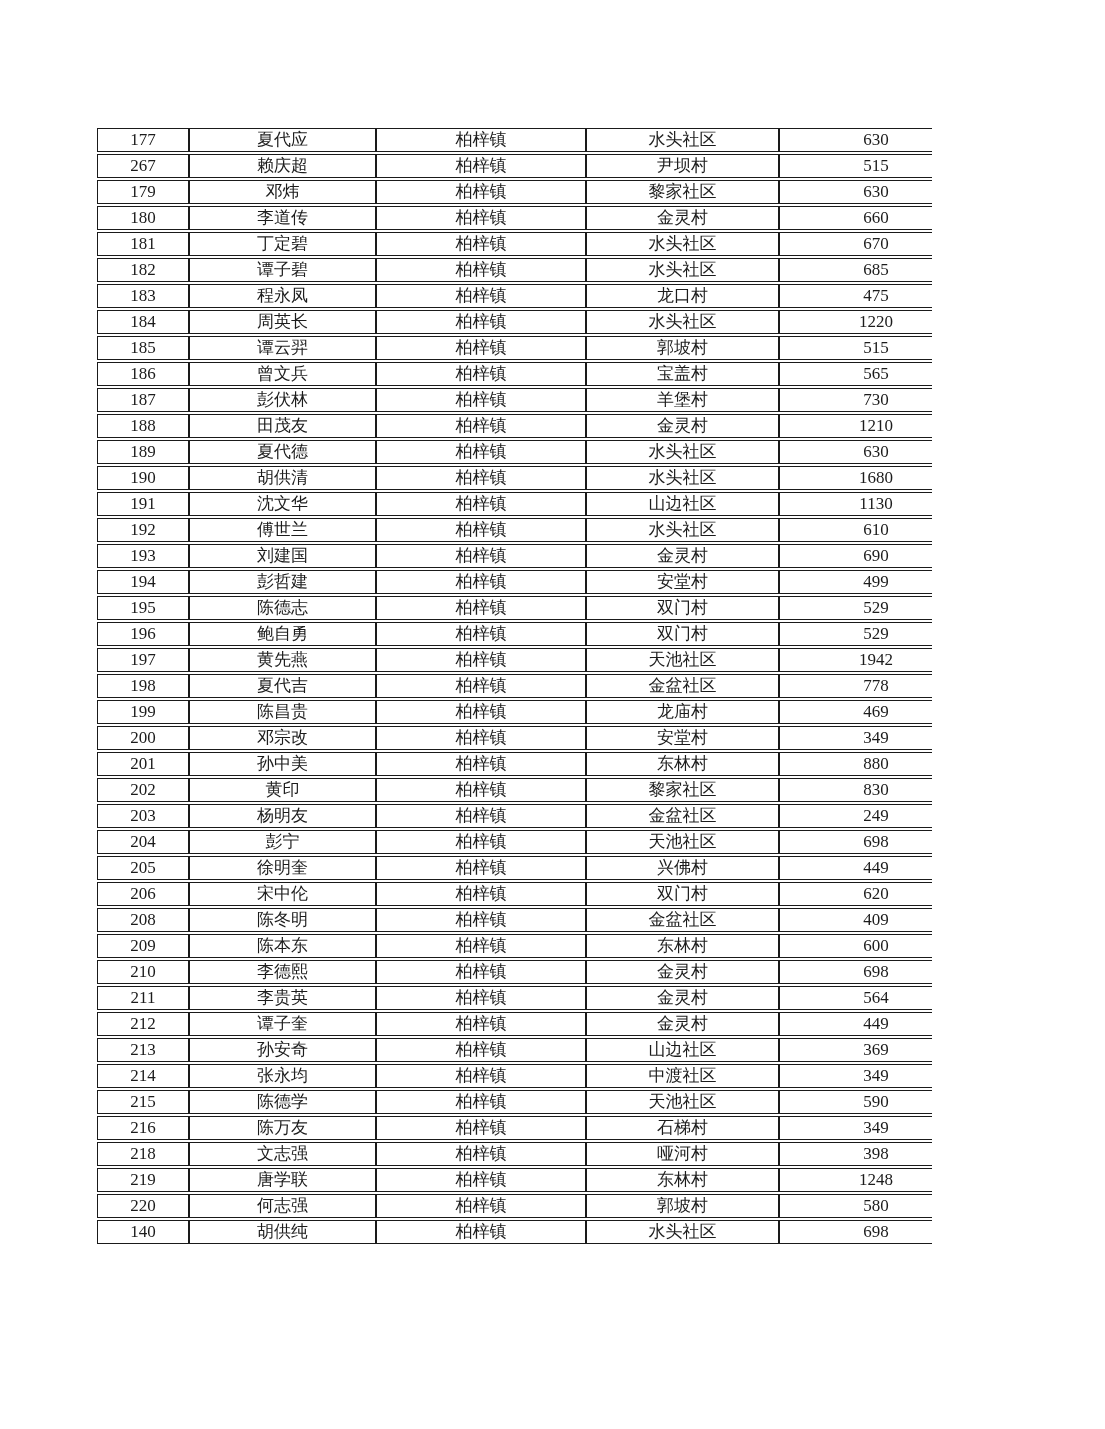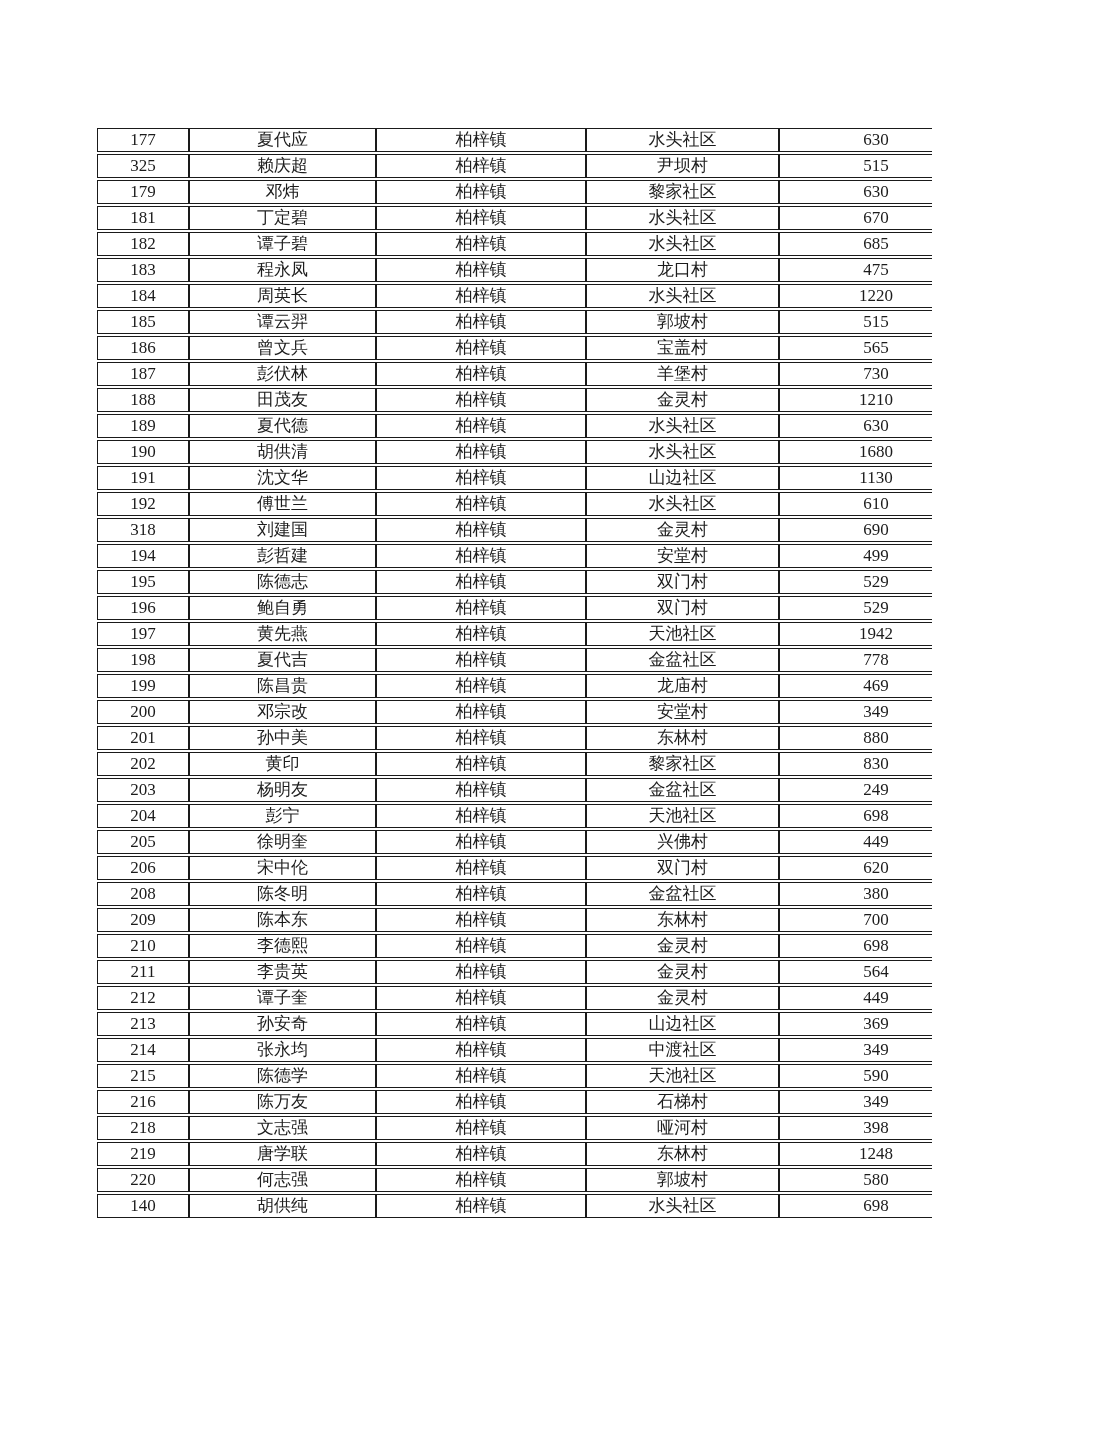--- a/index.html
+++ b/index.html
@@ -57,34 +57,41 @@
     </colgroup>
     <tbody>
         <tr>
           <td>177</td>
           <td>夏代应</td>
           <td>柏梓镇</td>
           <td>水头社区</td>
           <td>630</td>
         </tr>
         <tr>
-          <td>325</td>
+          <td>267</td>
           <td>赖庆超</td>
           <td>柏梓镇</td>
           <td>尹坝村</td>
           <td>515</td>
         </tr>
         <tr>
           <td>179</td>
           <td>邓炜</td>
           <td>柏梓镇</td>
           <td>黎家社区</td>
           <td>630</td>
         </tr>
         <tr>
+          <td>180</td>
+          <td>李道传</td>
+          <td>柏梓镇</td>
+          <td>金灵村</td>
+          <td>660</td>
+        </tr>
+        <tr>
           <td>181</td>
           <td>丁定碧</td>
           <td>柏梓镇</td>
           <td>水头社区</td>
           <td>670</td>
         </tr>
         <tr>
           <td>182</td>
           <td>谭子碧</td>
           <td>柏梓镇</td>
@@ -155,21 +162,21 @@
           <td>1130</td>
         </tr>
         <tr>
           <td>192</td>
           <td>傅世兰</td>
           <td>柏梓镇</td>
           <td>水头社区</td>
           <td>610</td>
         </tr>
         <tr>
-          <td>318</td>
+          <td>193</td>
           <td>刘建国</td>
           <td>柏梓镇</td>
           <td>金灵村</td>
           <td>690</td>
         </tr>
         <tr>
           <td>194</td>
           <td>彭哲建</td>
           <td>柏梓镇</td>
           <td>安堂村</td>
@@ -257,28 +264,28 @@
           <td>宋中伦</td>
           <td>柏梓镇</td>
           <td>双门村</td>
           <td>620</td>
         </tr>
         <tr>
           <td>208</td>
           <td>陈冬明</td>
           <td>柏梓镇</td>
           <td>金盆社区</td>
-          <td>380</td>
+          <td>409</td>
         </tr>
         <tr>
           <td>209</td>
           <td>陈本东</td>
           <td>柏梓镇</td>
           <td>东林村</td>
-          <td>700</td>
+          <td>600</td>
         </tr>
         <tr>
           <td>210</td>
           <td>李德熙</td>
           <td>柏梓镇</td>
           <td>金灵村</td>
           <td>698</td>
         </tr>
         <tr>
           <td>211</td>

